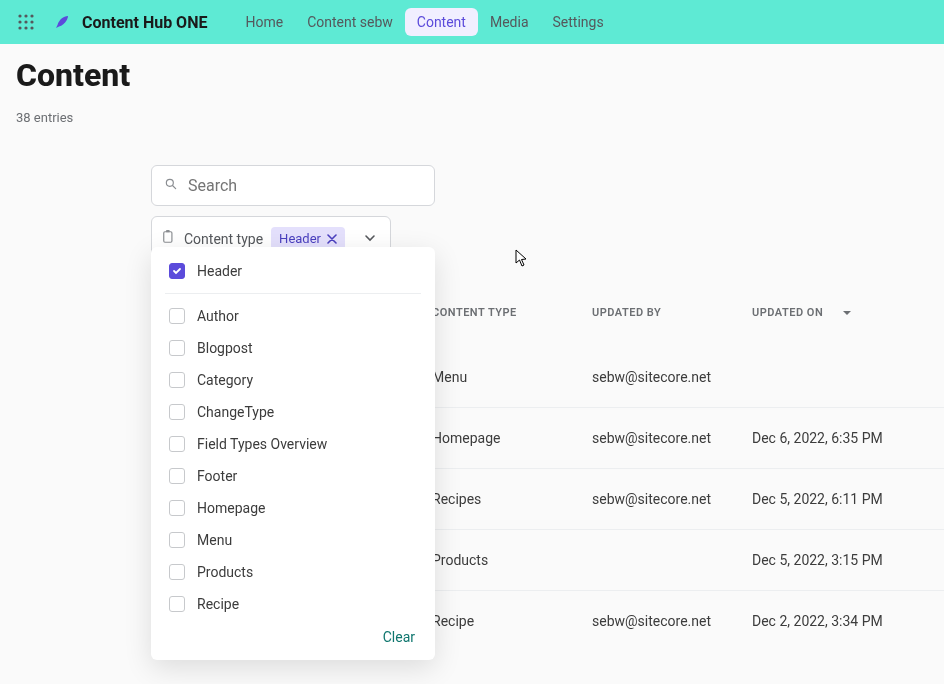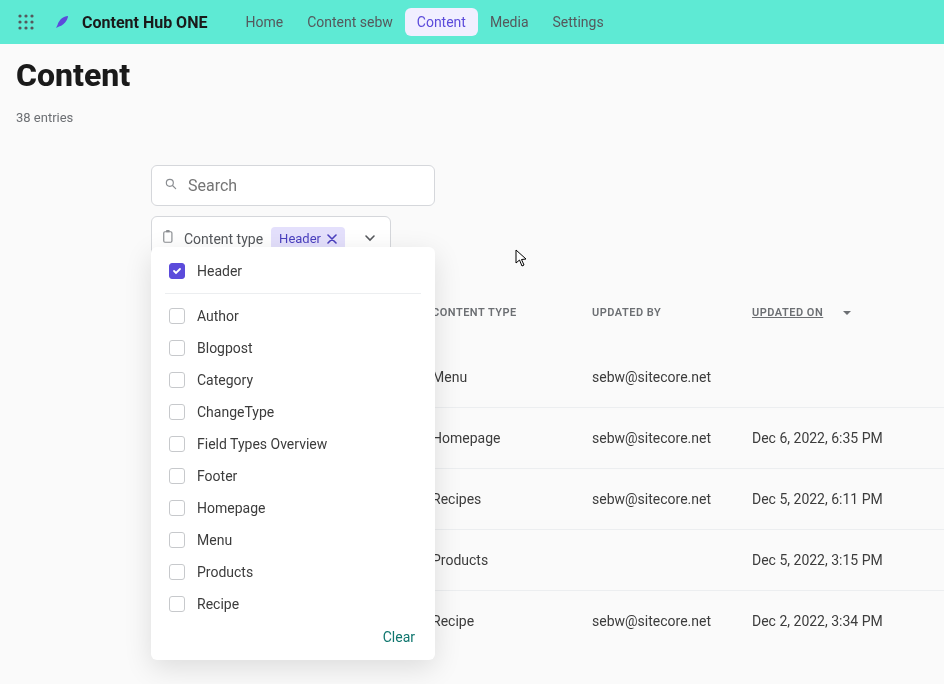--- a/index.html
+++ b/index.html
@@ -207,21 +207,20 @@
       font-size: 11px;
       letter-spacing: 0.5px;
       font-weight: 600;
       color: #6c6f73;
       padding: 10px 0;
     }
     .th-row .sort {
       display: inline-flex;
       align-items: center;
       gap: 20px;
-      text-decoration: underline;
     }
     .row {
       display: grid;
       grid-template-columns: 160px 160px 180px;
       padding: 22px 0;
       border-top: 1px solid #eceef0;
       font-size: 14px;
       color: #3c3c3c;
     }
     .cursor-pointer {

